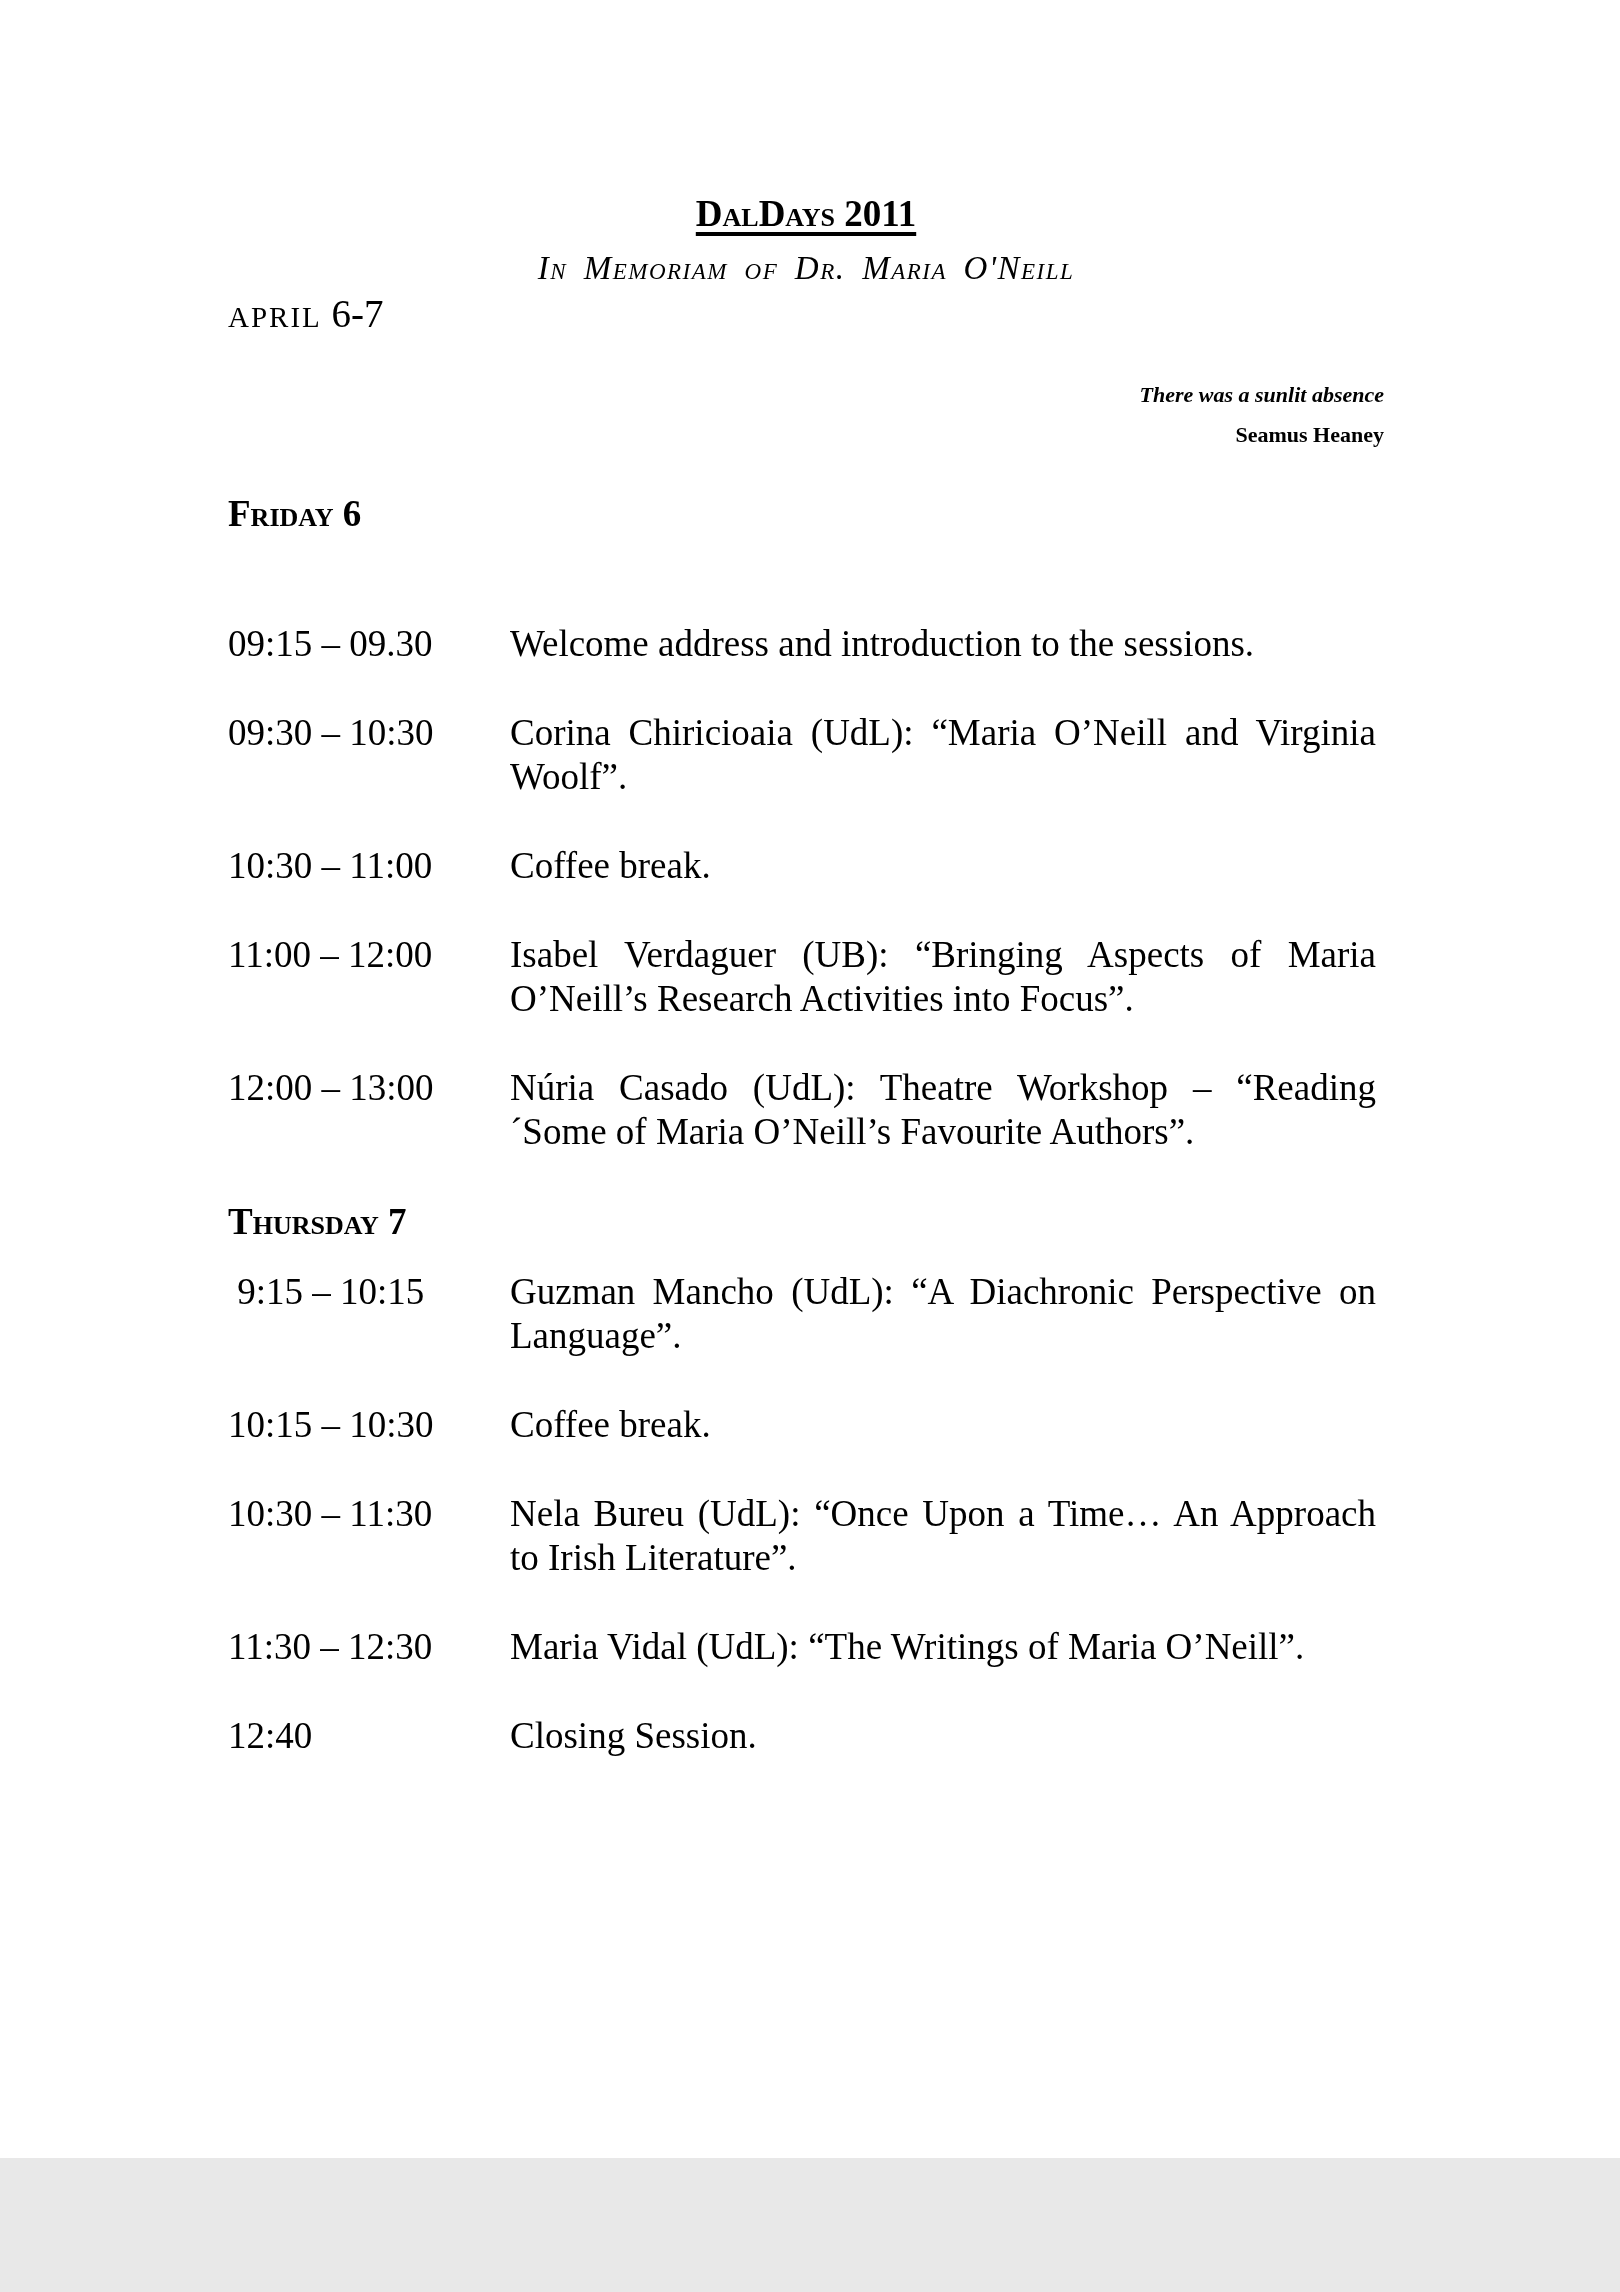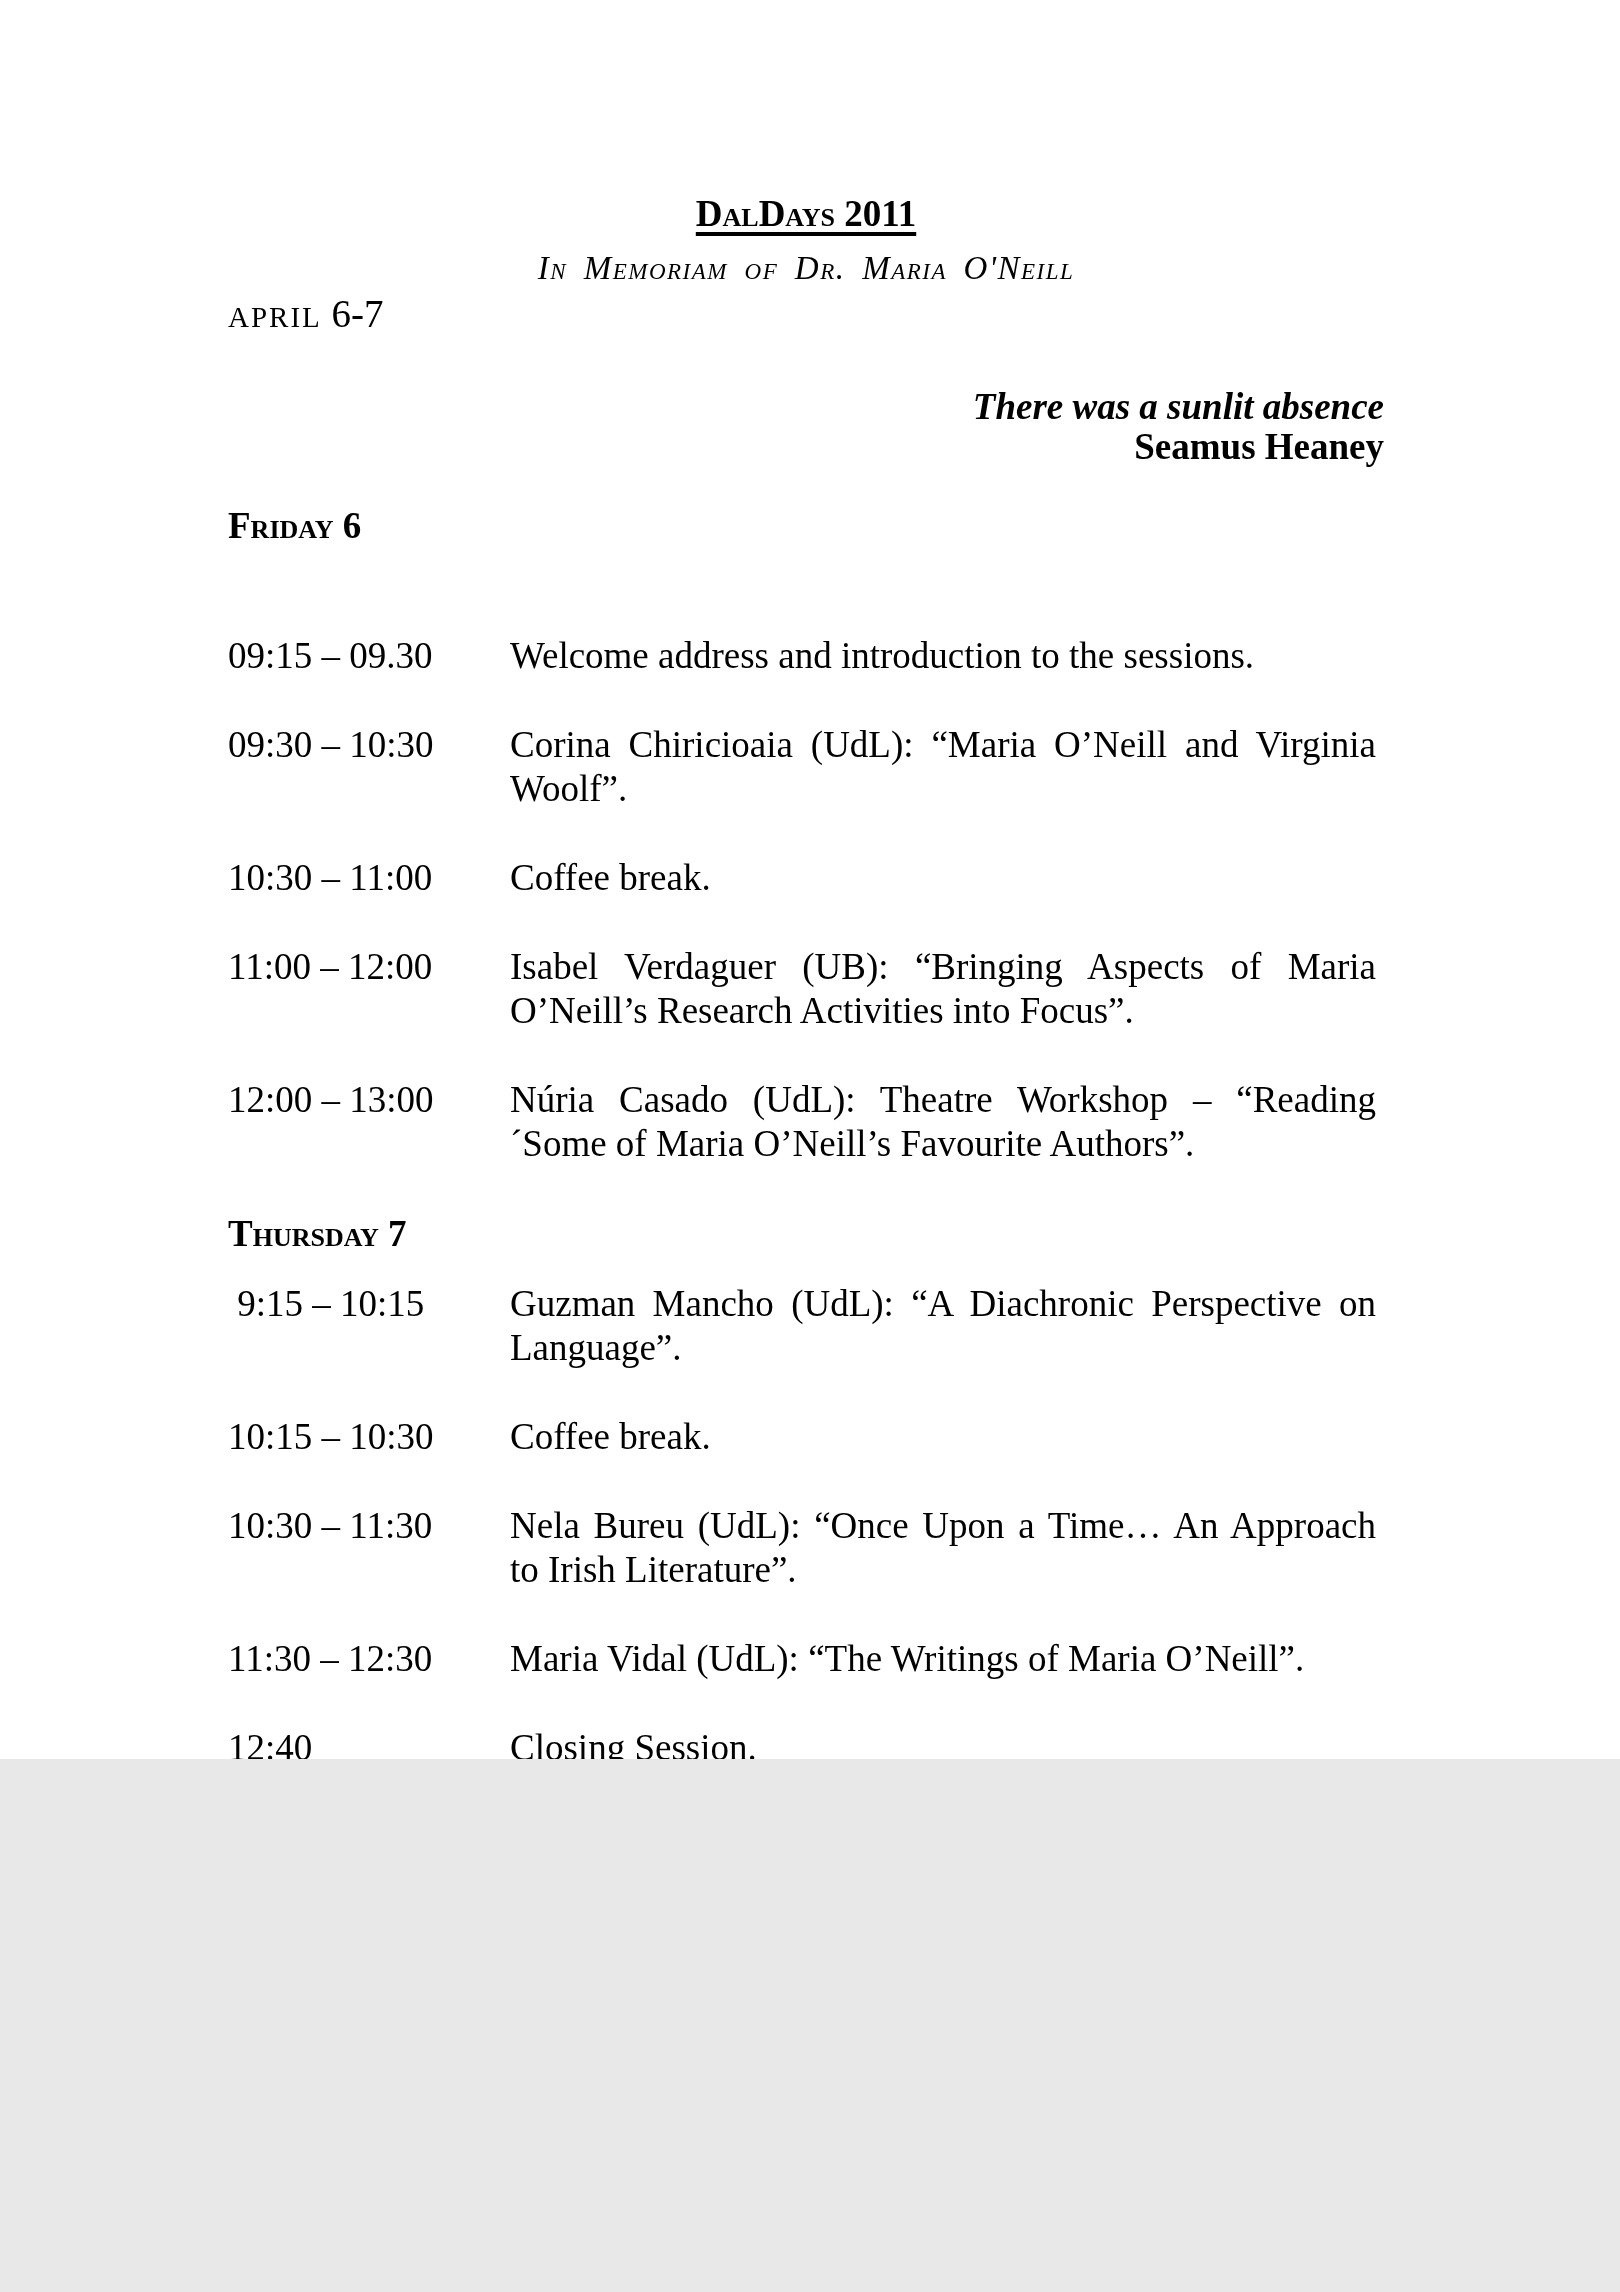--- a/index.html
+++ b/index.html
@@ -1,19 +1,19 @@
 <!DOCTYPE html>
 <html><head>
 <meta charset="utf-8">
 <style>
   html, body { margin: 0; padding: 0; background: #e8e8e8; }
   .page {
     position: relative;
     width: 1620px;
-    height: 1759px;
+    height: 2158px;
     margin: 0 auto;
     background: #ffffff;
     color: #000000;
     font-family: "Liberation Serif", "DejaVu Serif", serif;
     overflow: hidden;
     box-sizing: border-box;
     padding: 191px 236px 0 228px;
   }
   
   .doc-title {
@@ -43,23 +43,23 @@
     font-size: 39px;
     line-height: 49px;
   }
   .doc-date .date-label {
     font-size: 29px;
     letter-spacing: 2px;
     margin-right: 9.8px;
   }
   
   .epigraph {
-    margin-top: 45px;
+    margin-top: 33px;
     text-align: right;
-    font-size: 37px;
+    font-size: 22px;
     line-height: 40px;
     font-weight: bold;
   }
   .epigraph .quote-line { font-style: italic; }
   
   .day-heading {
     font-size: 37px;
     line-height: 45px;
     font-weight: bold;
     font-variant: small-caps;

